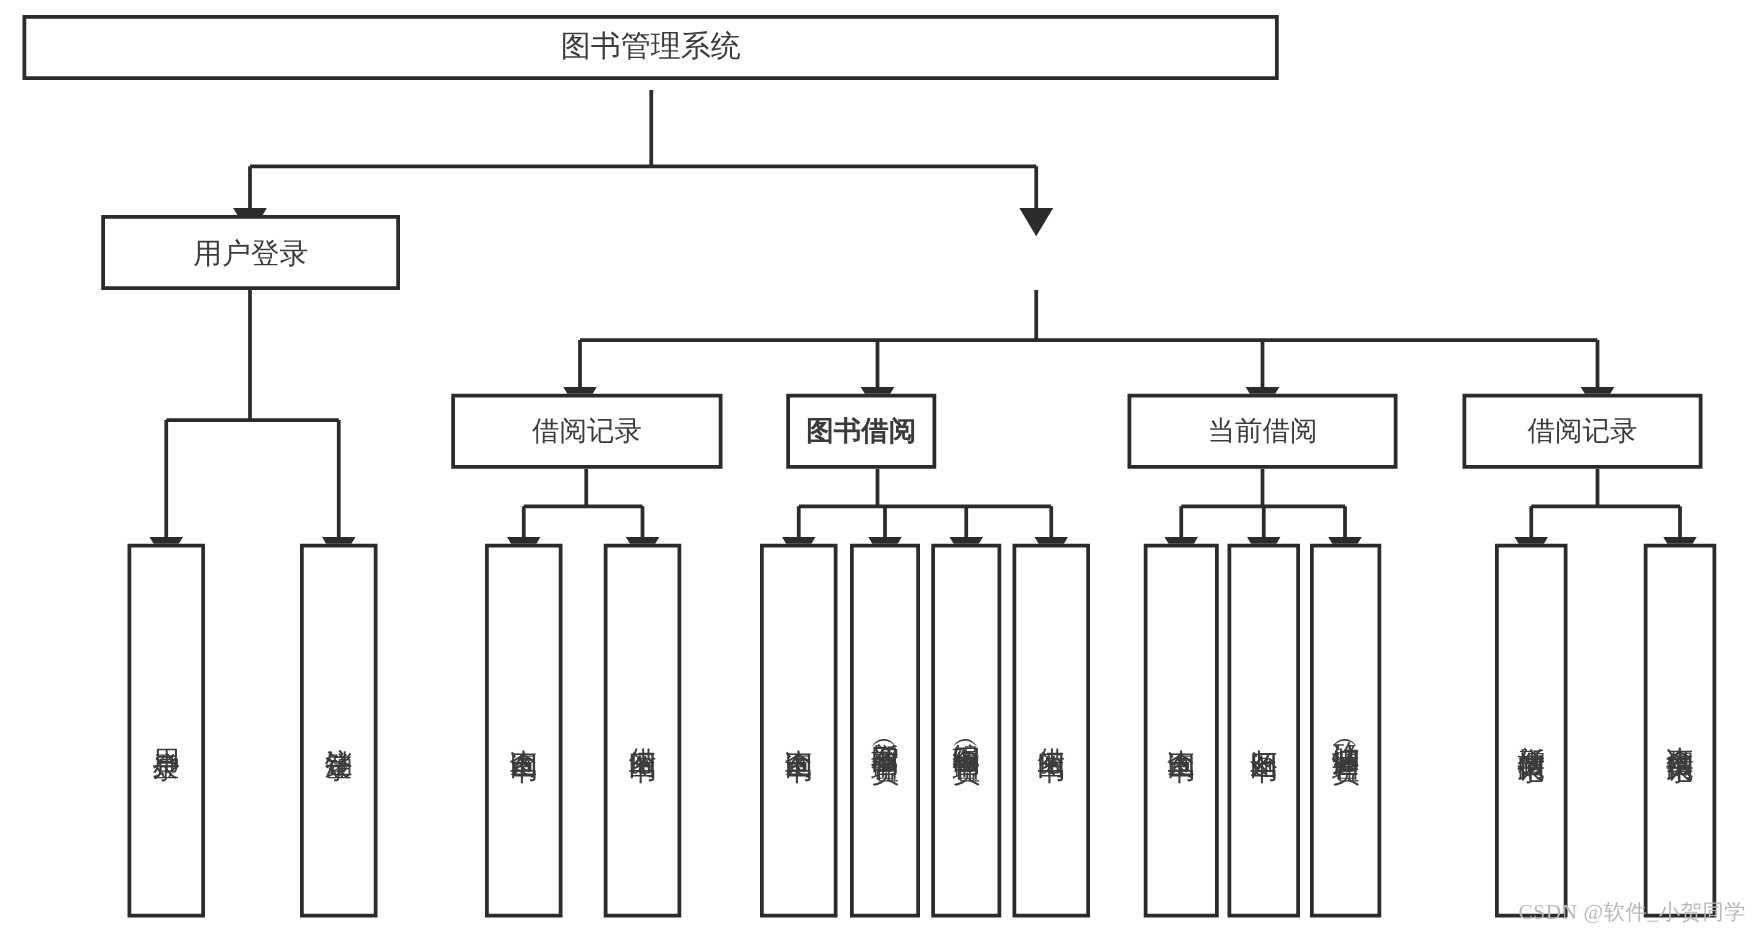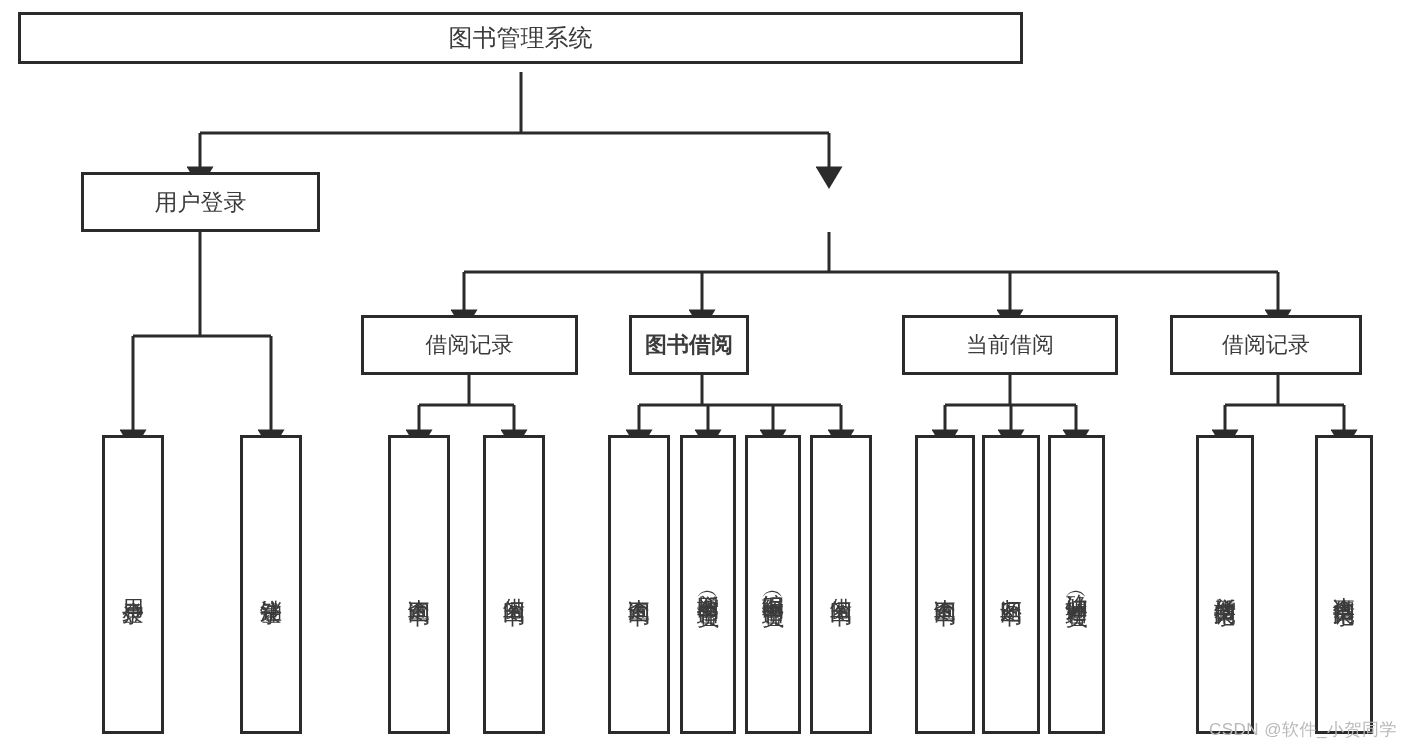--- a/index.html
+++ b/index.html
@@ -65,21 +65,21 @@
     line-height: 1;
   }
   .watermark {
     position: absolute;
     right: 8px;
     bottom: 6px;
     font-size: 17px;
     color: #b9b9b9;
     letter-spacing: 0.5px;
     white-space: nowrap;
-    font-family: Liberation Sans, sans-serif;
+    font-family: Liberation Serif, serif;
   }
 </style>
 </head>
 <body>
 
 <div id="diagram-root">
 
   <svg id="edge-layer" viewBox="0 0 1405 747" width="1405" height="747" xmlns="http://www.w3.org/2000/svg">
     <defs>
       <marker id="arrowhead" markerWidth="9" markerHeight="9" refX="1.2" refY="4.5" orient="auto" markerUnits="strokeWidth">

